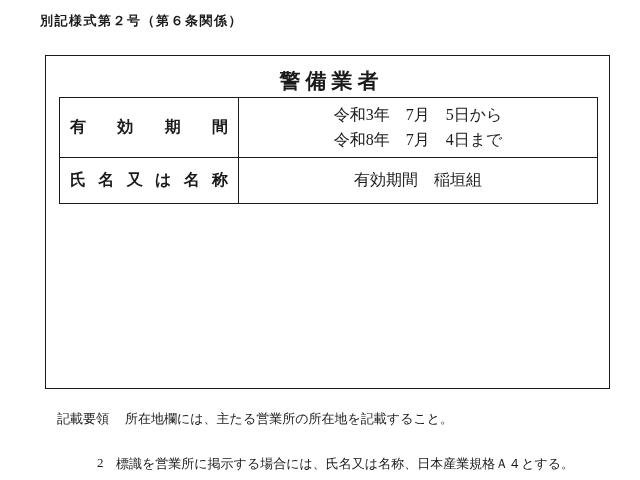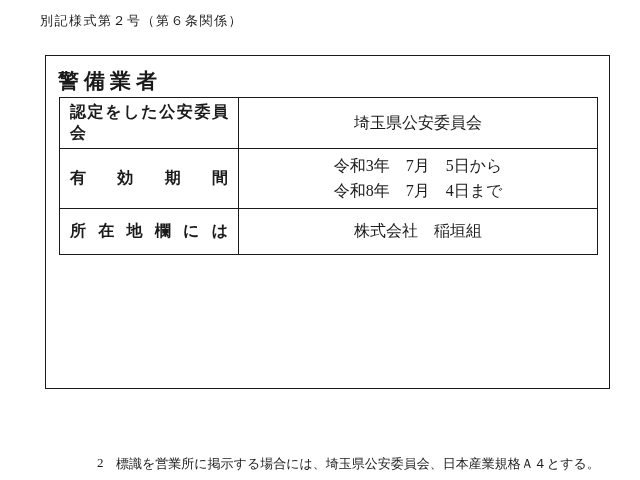--- a/index.html
+++ b/index.html
@@ -12,36 +12,36 @@
   .page {
     position:relative;
     width:640px; height:480px;
     background:#ffffff;
     overflow:hidden;
   }
   .form-label {
     position:absolute;
     left:40px; top:12px;
     font-family:"Liberation Sans", sans-serif;
-    font-weight:normal;
+    font-weight:bold;
     font-size:13px;
     letter-spacing:1.5px;
   }
   .outer-box {
     position:absolute;
     left:45px; top:55px;
     width:565px; height:334px;
     border:1.5px solid #1a1a1a;
     background:#ffffff;
   }
   .plate-title {
     position:absolute;
-    left:12px; top:11px;
+    left:4px; top:11px;
     width:100%;
-    text-align:left;
+    text-align:center;
     font-family:"Liberation Sans", sans-serif;
     font-weight:bold;
     font-size:21px;
     letter-spacing:5px;
   }
   table.plate {
     position:absolute;
     left:13px; top:41px;
     width:538px;
     border-collapse:collapse;
@@ -95,47 +95,45 @@
 <div class="page">
 
   <div class="form-label">別記様式第２号（第６条関係）</div>
 
   <div class="outer-box">
 
     <div class="plate-title">警備業者</div>
 
     <table class="plate">
       <tbody>
-          <tr style="height:51px;">
-        <td class="lbl">
-          <span>認定をした公安委員会</span>
-        </td>
-        <td class="val">埼玉県公安委員会</td>
-      </tr>
       <tr style="height:60px;">
         <td class="lbl">
           <span>有効期間</span>
         </td>
         <td class="val">
           <span class="period">
             <div>令和3年　7月　5日から</div>
             <div>令和8年　7月　4日まで</div>
           </span>
         </td>
       </tr>
       <tr style="height:46px;">
         <td class="lbl">
-          <span>所在地欄には</span>
+          <span>氏名又は名称</span>
         </td>
-        <td class="val">株式会社　稲垣組</td>
+        <td class="val">有効期間　稲垣組</td>
       </tr>
     </tbody>
       </table>
   </div>
 
+  <div class="notes-row" style="top:410px;">
+    <span class="notes-line n-label">記載要領</span>
+    <span class="notes-line n-text1">所在地欄には、主たる営業所の所在地を記載すること。</span>
+  </div>
 
 
   <div class="notes-row" style="top:455px;">
     <span class="notes-line n-num">2</span>
-    <span class="notes-line n-text2">標識を営業所に掲示する場合には、埼玉県公安委員会、日本産業規格Ａ４とする。</span>
+    <span class="notes-line n-text2">標識を営業所に掲示する場合には、氏名又は名称、日本産業規格Ａ４とする。</span>
   </div>
 
 </div>
 
 </body></html>

